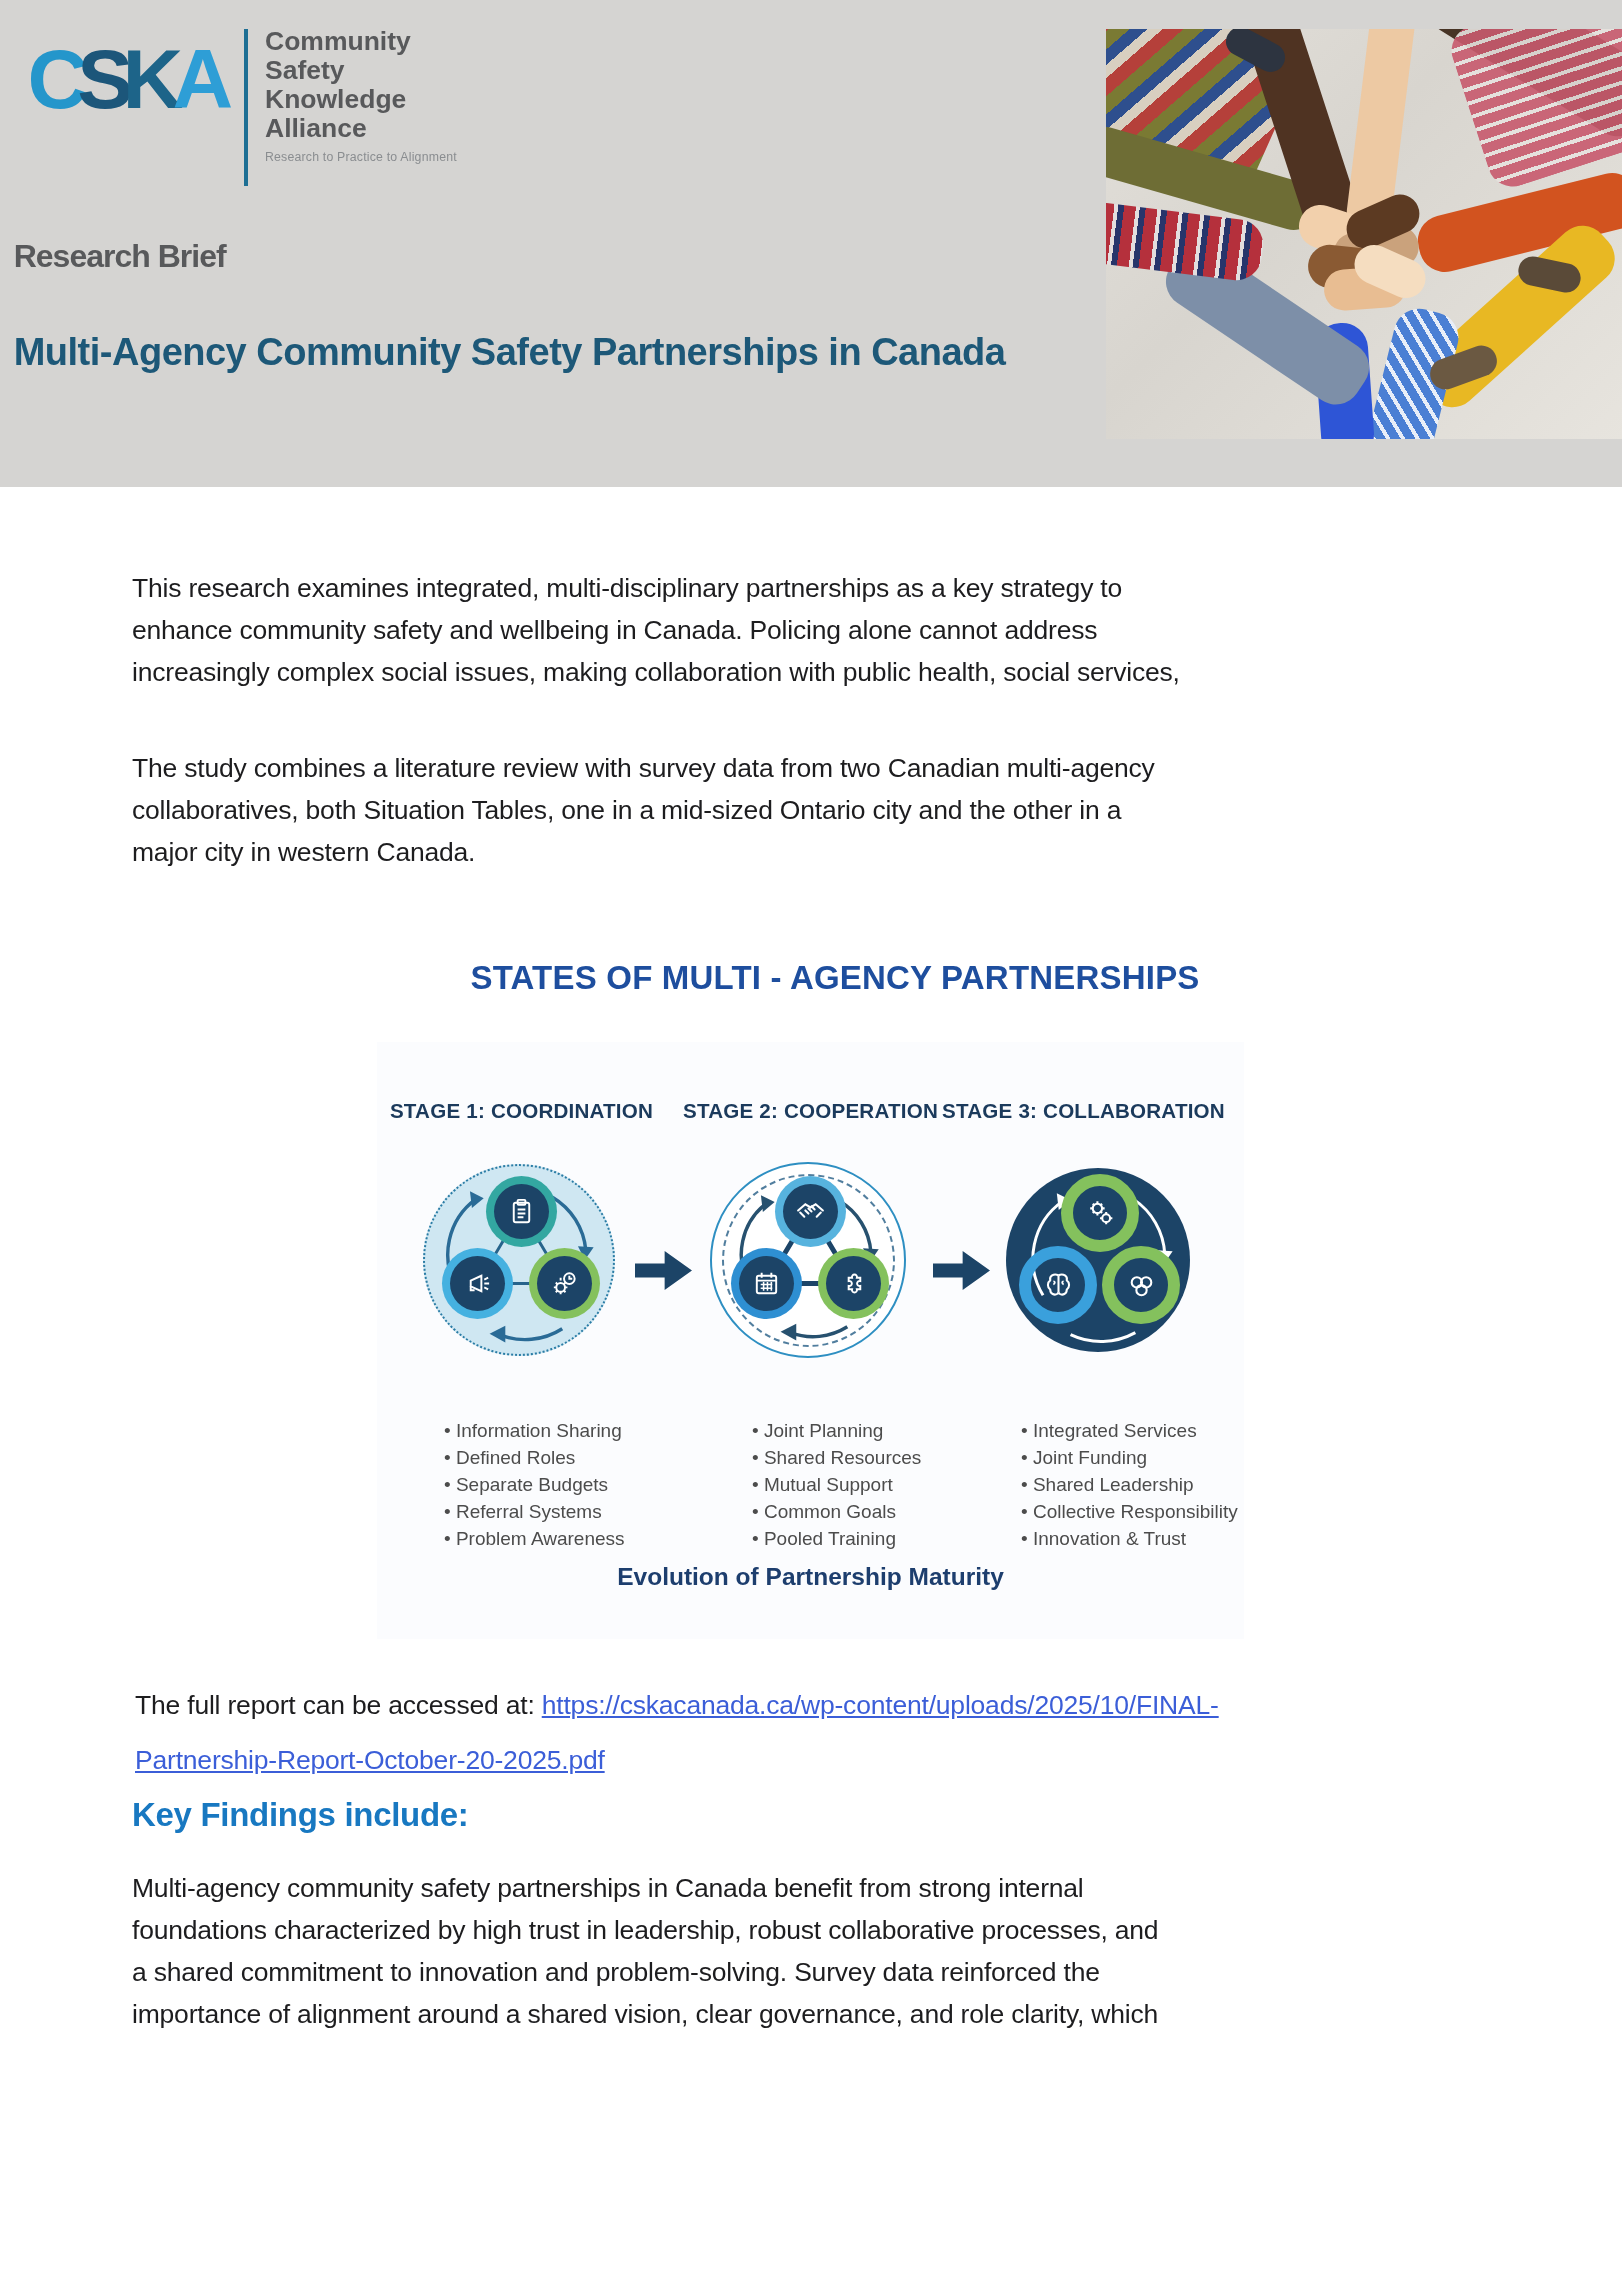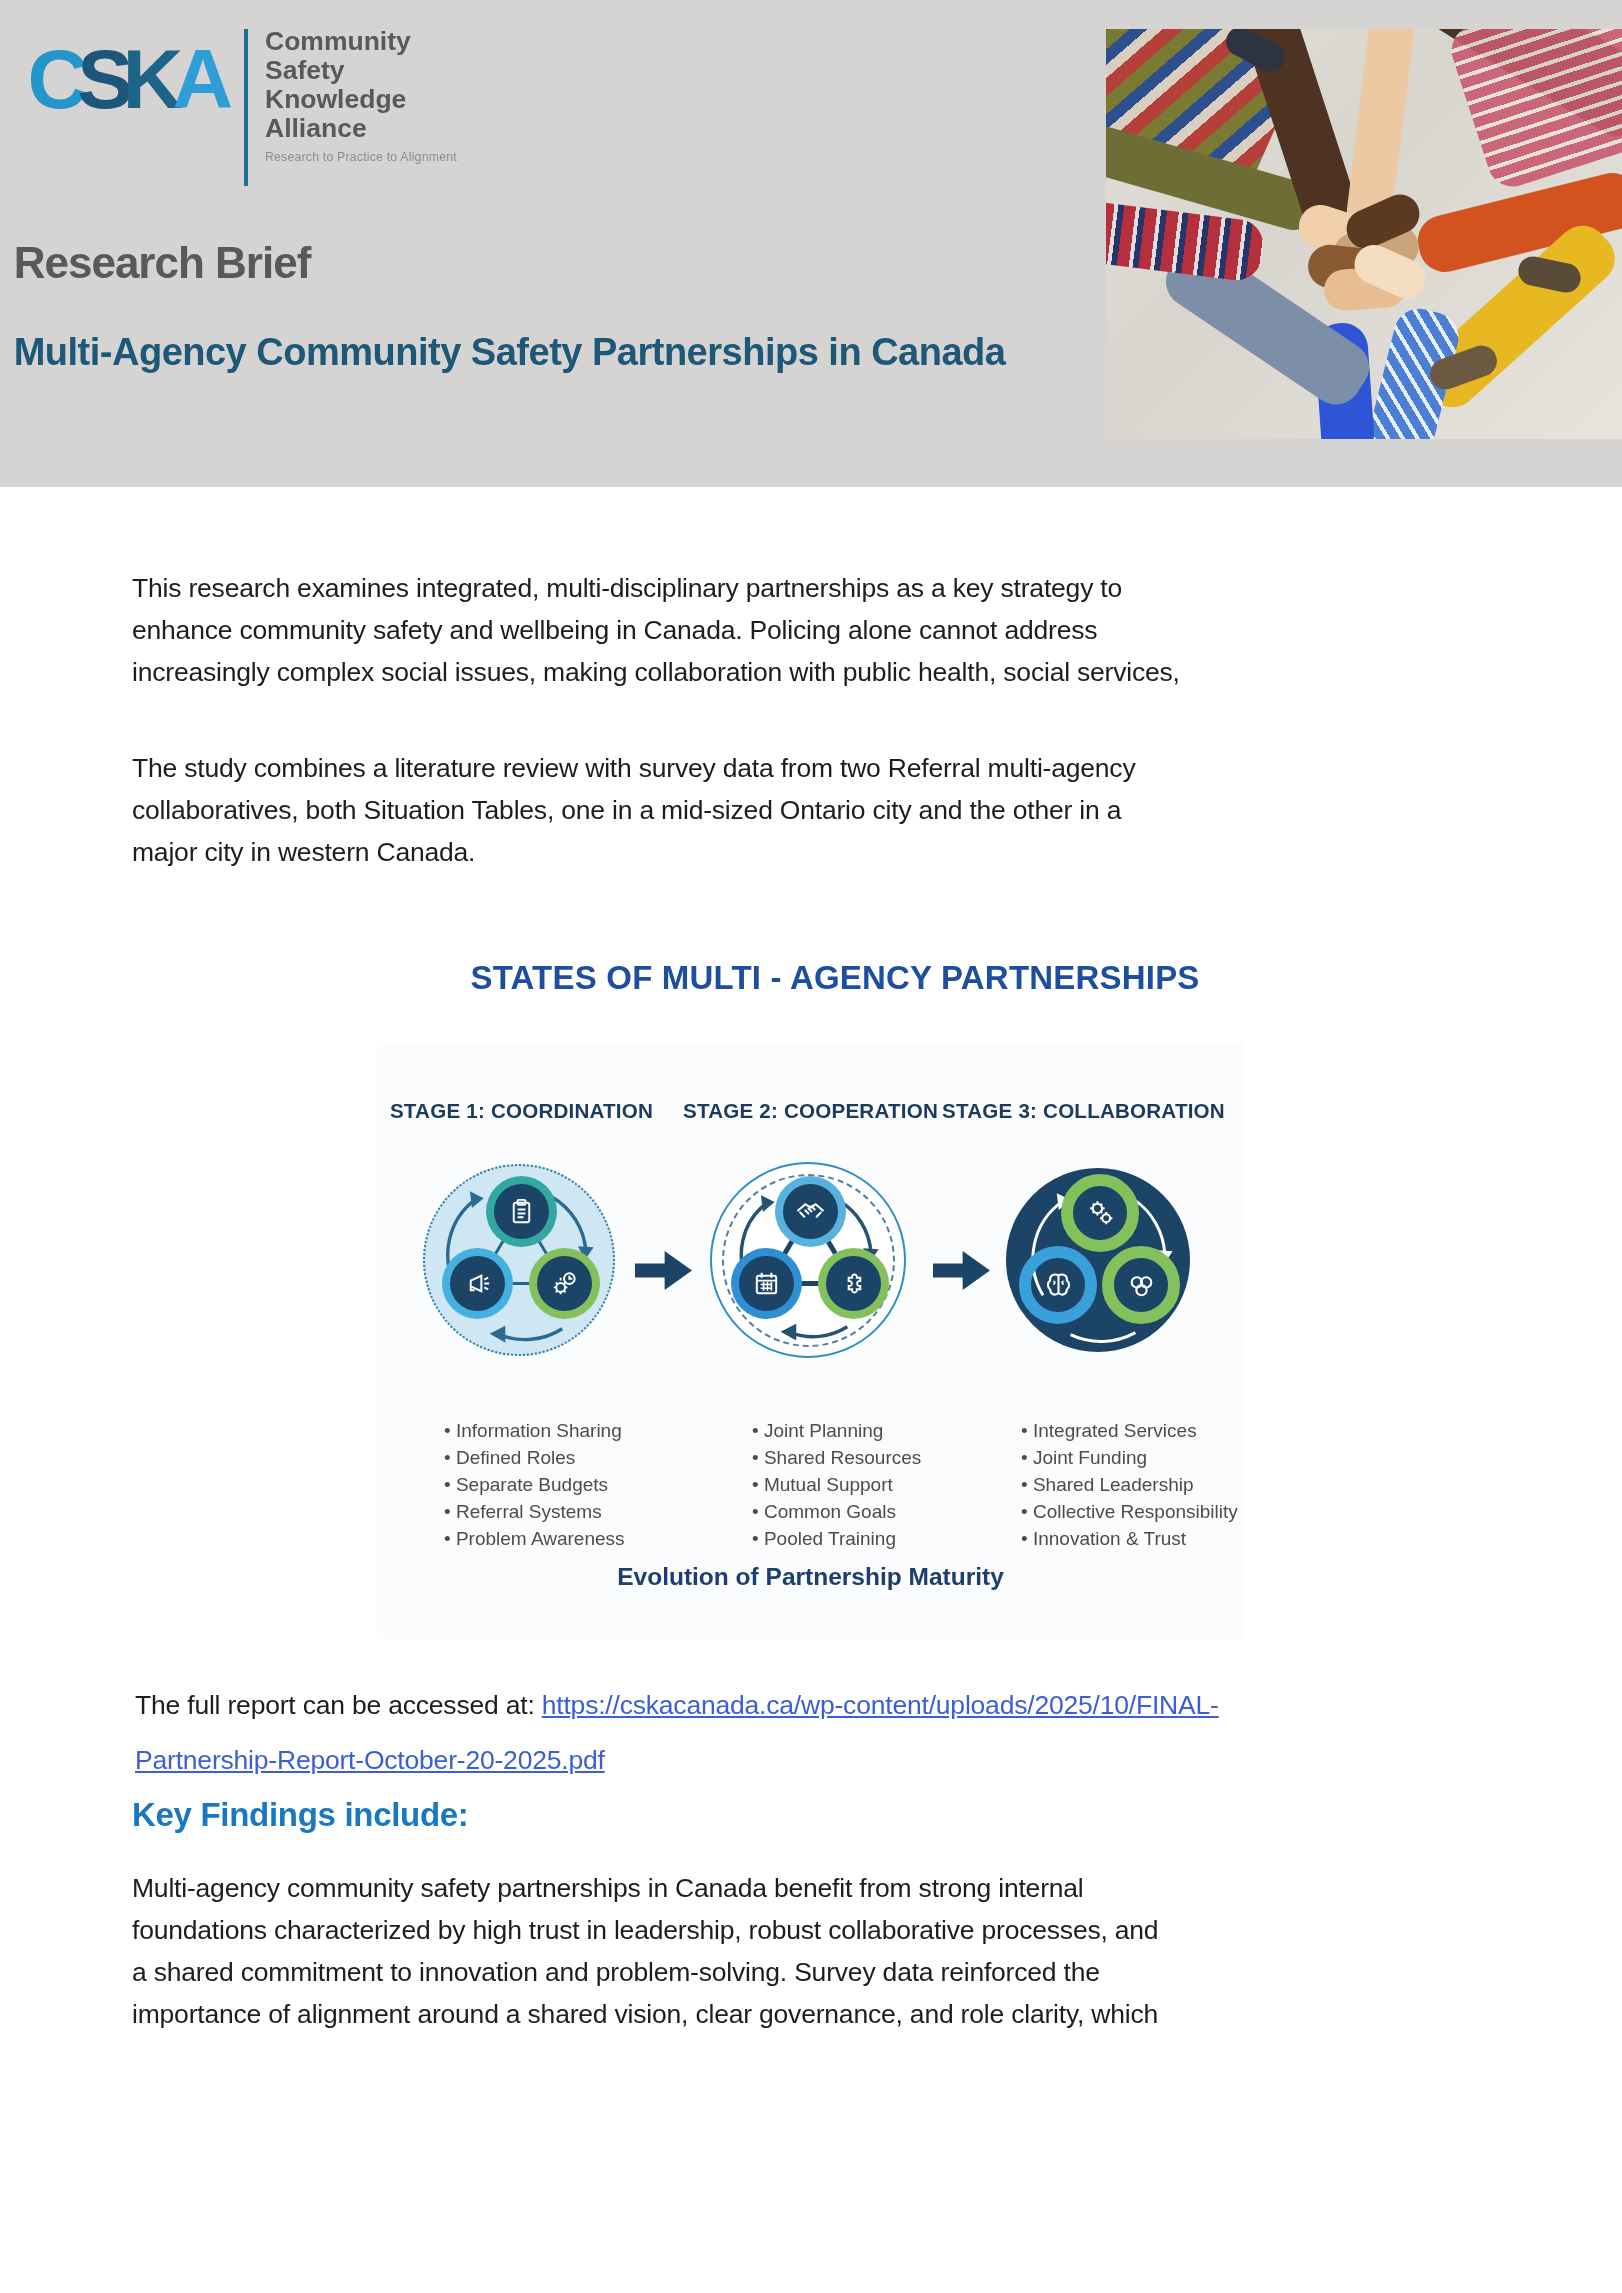--- a/index.html
+++ b/index.html
@@ -6,21 +6,21 @@
   .page{position:relative;width:1622px;height:2290px;background:#ffffff;overflow:hidden;
         font-family:"Liberation Sans",sans-serif;}
   
   .header{position:absolute;left:0;top:0;width:1622px;height:487px;background:#d5d4d2;}
   .logo{position:absolute;left:27.4px;top:37px;font-weight:800;font-size:84px;line-height:84px;
         letter-spacing:-10.8px;font-family:"Liberation Sans",sans-serif;}
   .logo .l0{color:#2496cb;} .logo .l1{color:#1c567a;} .logo .l2{color:#1d6489;} .logo .l3{color:#2e9ed6;}
   .logo-sep{position:absolute;left:244px;top:29px;width:3.9px;height:157px;background:#1e6f94;}
   .orgname{position:absolute;left:265px;top:27.4px;color:#58595b;font-weight:bold;font-size:26.5px;line-height:29px;}
   .tagline{position:absolute;left:265px;top:150px;color:#8a8d90;font-size:12.3px;letter-spacing:0.2px;}
-  .doc-type{position:absolute;left:13.7px;top:238px;color:#58595b;font-weight:bold;font-size:44px;letter-spacing:-1px;}
+  .doc-type{position:absolute;left:13.7px;top:238px;color:#58595b;font-weight:bold;font-size:32px;letter-spacing:-1px;}
   .doc-title{position:absolute;left:13.7px;top:331px;color:#1d5878;font-weight:bold;font-size:38px;letter-spacing:-0.5px;}
   
   .photo{position:absolute;left:1106px;top:29px;width:517px;height:410px;overflow:hidden;
          background:linear-gradient(135deg,#e3e0da 0%,#d8d5cf 40%,#e7e4de 100%);}
   .photo div{position:absolute;border-radius:25.5px;}
   .arm1{left:-59px;top:-29px;width:235px;height:176px;border-radius:29px;transform:rotate(24deg);
         background:repeating-linear-gradient(115deg,#b5403a 0 13.7px,#7a7a33 13.7px 27.4px,#2e4f8e 27.4px 39px,#d8cfc0 39px 49px);}
   .arm2{left:-29px;top:125px;width:245px;height:49px;background:#6e6d35;transform:rotate(16deg);}
   .arm3{left:165px;top:-49px;width:55px;height:265px;background:#4f3322;transform:rotate(-18deg);}
   .arm4{left:253px;top:-39px;width:45px;height:245px;background:#edc9a3;transform:rotate(7deg);}
@@ -138,21 +138,21 @@
       <div class="hand h6"></div>
     </div>
   </div>
 
   <div class="para p1">
     <span>This research examines integrated, multi-disciplinary partnerships as a key strategy to</span>
     <span>enhance community safety and wellbeing in Canada. Policing alone cannot address</span>
     <span>increasingly complex social issues, making collaboration with public health, social services,</span>
   </div>
   <div class="para p2">
-    <span>The study combines a literature review with survey data from two Referral multi-agency</span>
+    <span>The study combines a literature review with survey data from two Canadian multi-agency</span>
     <span>collaboratives, both Situation Tables, one in a mid-sized Ontario city and the other in a</span>
     <span>major city in western Canada.</span>
   </div>
 
   <div class="diagram-heading">STATES OF MULTI  -  AGENCY PARTNERSHIPS</div>
 
   <div class="panel">
     <div class="stage-header sh1">STAGE 1: COORDINATION</div>
     <div class="stage-header sh2">STAGE 2: COOPERATION</div>
     <div class="stage-header sh3">STAGE 3: COLLABORATION</div>

